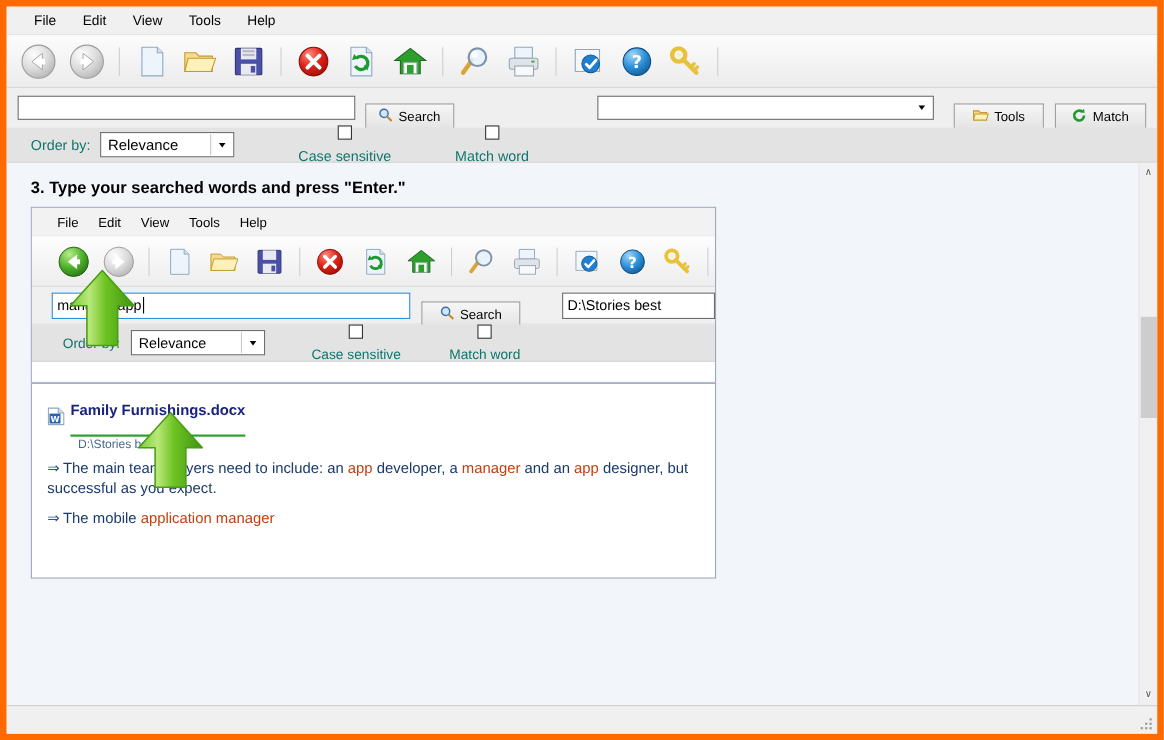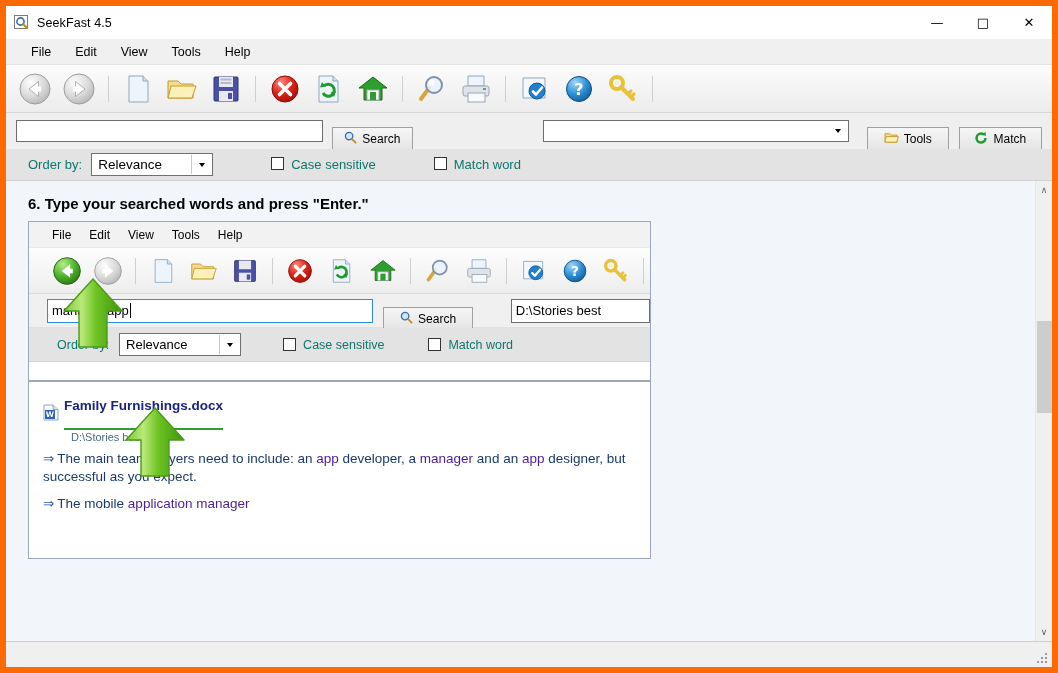--- a/index.html
+++ b/index.html
@@ -120,21 +120,21 @@
   .lbl { font-size: 13px; color: #0f766e; }
   .selbox {
     height: 23px; background: #fff; border: 1px solid #707070;
     display: flex; align-items: center;
     font-size: 13.5px; padding-left: 6px; color: #000;
     position: relative;
   }
   .selbox .sep { position:absolute; right:20px; top:1px; bottom:1px; width:1px; background:#c8c8c8; }
   .selbox .arw { position:absolute; right:0; top:0; bottom:0; width:20px;
                  display:flex;align-items:center;justify-content:center; }
-  .cbwrap { display: flex; align-items: flex-start; gap: 7px; }
+  .cbwrap { display: flex; align-items: center; gap: 7px; flex-direction: column; }
   .cbox { width: 13px; height: 13px; background: #fff; border: 1px solid #333; }
 
   
   .bodyarea { flex: 1 1 auto; display: flex; min-height: 0; background: #f2f6fa; }
   .content {
     flex: 1 1 auto; position: relative;
     padding: 14px 0 0 22px; overflow: hidden;
   }
   .step {
     font-size: 15px; font-weight: bold; color: #000;
@@ -196,21 +196,21 @@
   .filename {
     font-size: 13.5px; font-weight: bold; color: #1a237e;
     border-bottom: 2px solid #2e9e2e; padding-bottom: 15px;
   }
   .filepath { font-size: 11px; color: #4a6a8a; margin-left: 28px; margin-bottom: 7px; }
   .rline {
     font-size: 13.5px; color: #1a3a6b; line-height: 18px;
     margin-bottom: 9px; white-space: nowrap;
   }
   .rline .ar { color: #2a56a0; margin-right: 3px; }
-  .hl { color: #4c1d95; margin-top: 19px; }
+  .hl { color: #c2410c; margin-top: 19px; }
   .wrapline { white-space: normal; width: 640px; }
 
   
   .garrow { position: absolute; pointer-events: none; }
 
   
   .vscroll {
     width: 17px; background: #f0f0f0;
     border-left: 1px solid #e6e6e6;
     display: flex; flex-direction: column; align-items: center;
@@ -228,35 +228,20 @@
     flex: 0 0 auto; position: relative;
   }
   .grip { position: absolute; right: 4px; bottom: 3px; width: 11px; height: 11px; }
   .grip i { position:absolute;width:2px;height:2px;background:#9a9a9a;display:block; }
 </style>
 </head>
 <body>
 
 <div class="window">
 
-  <div class="titlebar">
-    <div class="title-icon">
-      <svg width="16" height="16" viewBox="0 0 16 16">
-        <rect x="0.5" y="0.5" width="13" height="13" fill="#ffffff" stroke="#7a7a7a"></rect>
-        <circle cx="6.5" cy="6.5" r="3.6" fill="none" stroke="#3a6ea5" stroke-width="1.6"></circle>
-        <line x1="9" y1="9" x2="13.5" y2="13.5" stroke="#c08a2a" stroke-width="2.2"></line>
-      </svg>
-    </div>
-    <span class="title-text">SeekFast 4.5</span>
-    <div class="wbtns">
-      <div class="wbtn">—</div>
-      <div class="wbtn">□</div>
-      <div class="wbtn close">✕</div>
-    </div>
-  </div>
 
   <div class="menubar">
     <div class="mi">File</div>
     <div class="mi">Edit</div>
     <div class="mi">View</div>
     <div class="mi">Tools</div>
     <div class="mi">Help</div>
   </div>
 
   <div class="toolbar">
@@ -434,21 +419,21 @@
     </div>
     <div class="cbwrap" style="margin-left:58px">
       <span class="cbox"></span>
       <span class="lbl">Match word</span>
     </div>
   </div>
 
   <div class="bodyarea">
     <div class="content">
 
-      <div class="step">6. Type your searched words and press "Enter."</div>
+      <div class="step">3. Type your searched words and press "Enter."</div>
 
       <div class="inner">
         <div class="i-menubar">
           <div class="mi">File</div>
           <div class="mi">Edit</div>
           <div class="mi">View</div>
           <div class="mi">Tools</div>
           <div class="mi">Help</div>
         </div>
 

